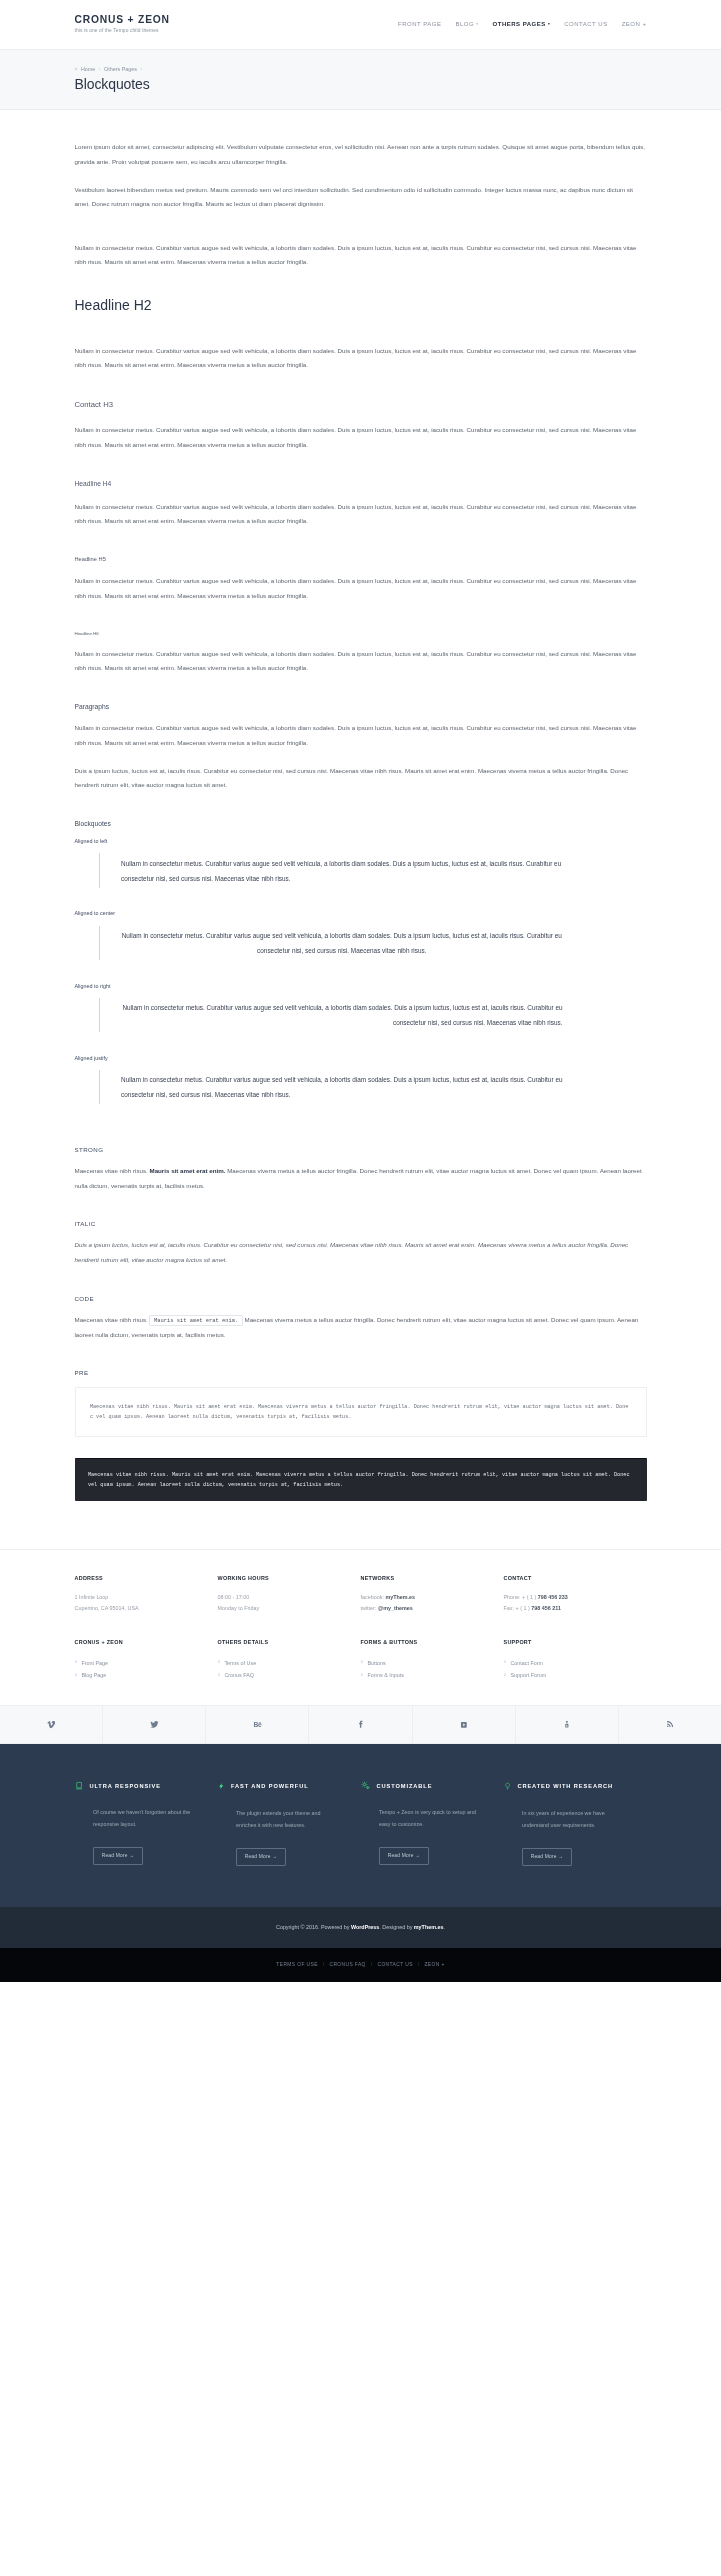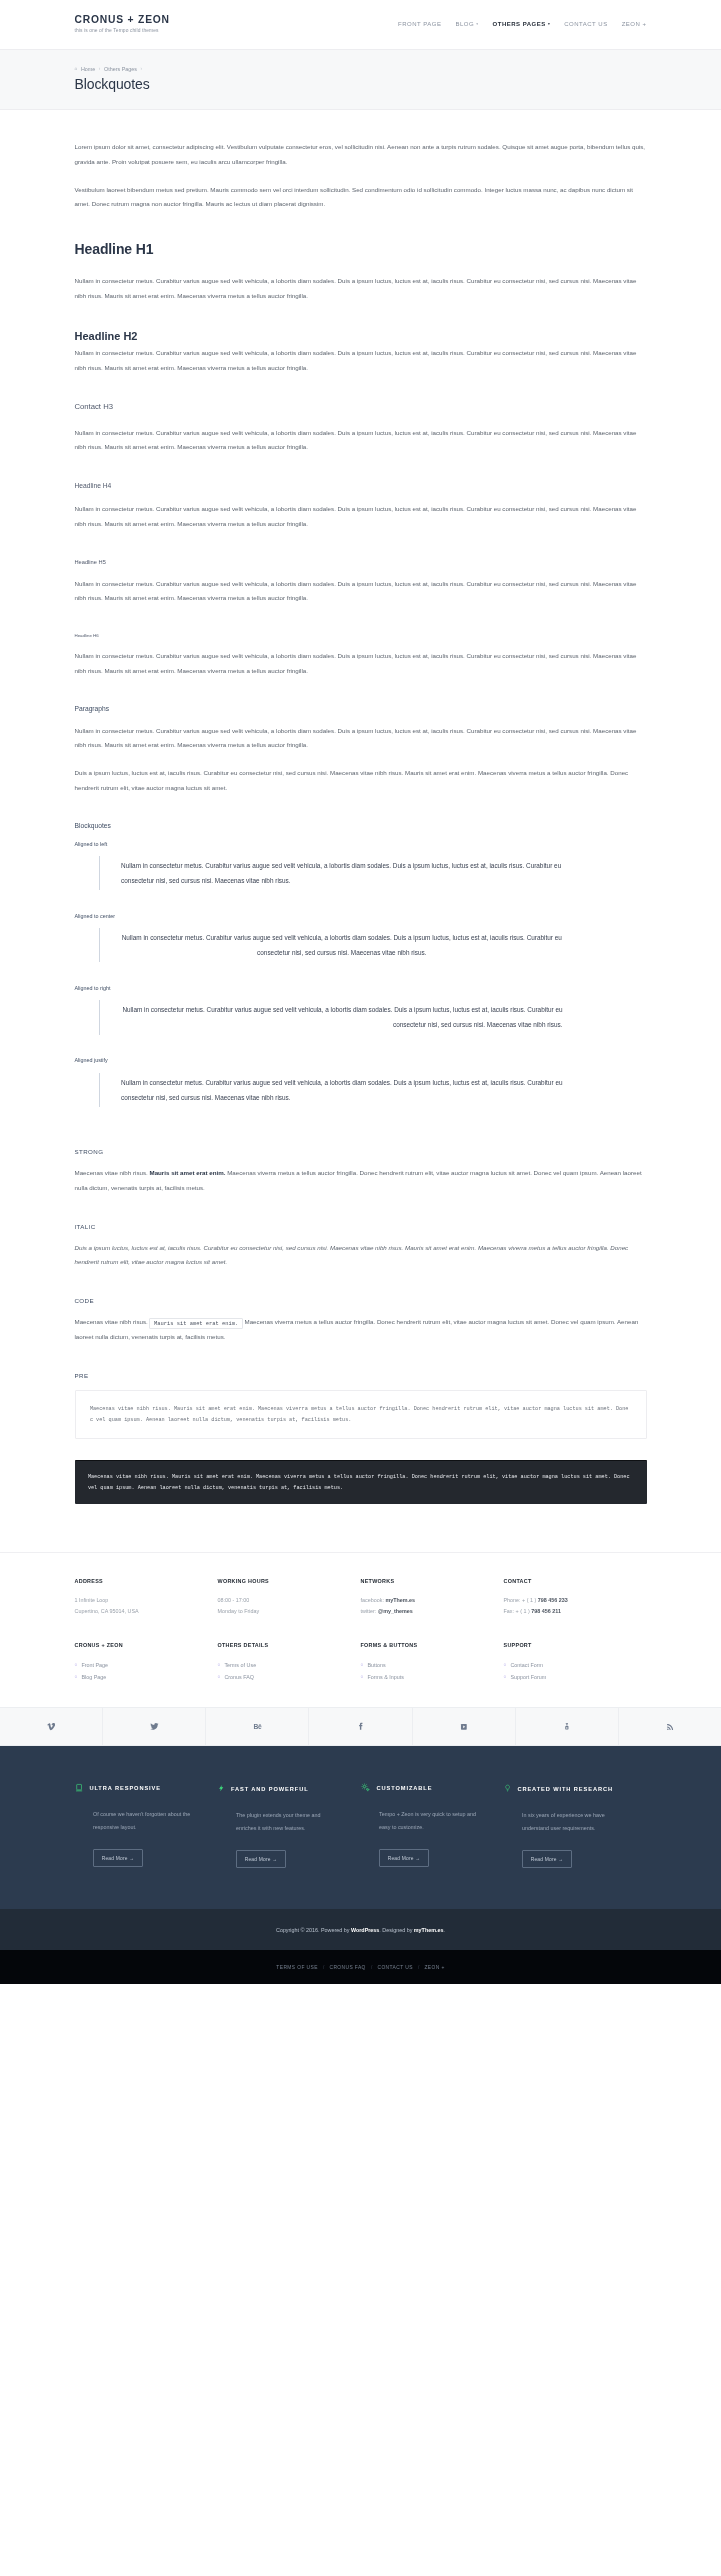--- a/index.html
+++ b/index.html
@@ -40,21 +40,21 @@
   .breadcrumb .home-ico { font-size:4.6px; color:#9aa1ac; }
   .breadcrumb .sep { color:#c3c8d0; font-size:4.6px; }
   .breadcrumb .crumb { color:#8b93a0; cursor:pointer; }
   .page-title { font-size:14px; color:#2b3648; font-weight:400; margin:0; letter-spacing:-0.1px; }
 
   
   .content { padding:30px 0 20.6px; }
   p.body-text { font-size:6.2px; line-height:2.35; color:#5d646e; margin:0 0 13.4px 0; }
 
   h1.hl { font-size:14px; font-weight:700; color:#2b3648; margin:0 0 17.5px; letter-spacing:-0.1px; }
-  h2.hl { font-size:11px; font-weight:700; color:#2b3648; margin:0 0 4px; }
+  h2.hl { font-size:14px; font-weight:400; color:#2b3648; margin:0 0 31px; }
   h3.hl { font-size:7.7px; font-weight:400; color:#50596b; margin:0 0 14.4px; }
   h4.hl { font-size:6.7px; font-weight:400; color:#50596b; margin:0 0 13.4px; }
   h5.hl { font-size:5.7px; font-weight:400; color:#50596b; margin:0 0 12.4px; }
   h6.hl { font-size:4.4px; font-weight:400; color:#50596b; margin:0 0 11.3px; }
 
   .sect { margin-bottom:27px; }
   .sect-title { font-size:6.7px; color:#3f4d63; font-weight:400; margin:0 0 11.3px; }
   .sect-title.caps { text-transform:uppercase; letter-spacing:0.4px; font-size:6.2px; }
   .sub-label { font-size:5.4px; color:#3f4d63; margin:0 0 9.3px; }
 
@@ -182,21 +182,20 @@
   </div>
 </section>
 
 <main class="content">
   <div class="wrap">
 
     <p class="body-text">Lorem ipsum dolor sit amet, consectetur adipiscing elit. Vestibulum vulputate consectetur eros, vel sollicitudin nisi. Aenean non ante a turpis rutrum sodales. Quisque sit amet augue porta, bibendum tellus quis, gravida ante. Proin volutpat posuere sem, eu iaculis arcu ullamcorper fringilla.</p>
     <p class="body-text" style="margin-bottom:29px;">Vestibulum laoreet bibendum metus sed pretium. Mauris commodo sem vel orci interdum sollicitudin. Sed condimentum odio id sollicitudin commodo. Integer luctus massa nunc, ac dapibus nunc dictum sit amet. Donec rutrum magna non auctor fringilla. Mauris ac lectus ut diam placerat dignissim.</p>
 
     <div class="sect">
-      <h1 class="hl">Headline H1</h1>
       <p class="body-text">Nullam in consectetur metus. Curabitur varius augue sed velit vehicula, a lobortis diam sodales. Duis a ipsum luctus, luctus est at, iaculis risus. Curabitur eu consectetur nisi, sed cursus nisi. Maecenas vitae nibh risus. Mauris sit amet erat enim. Maecenas viverra metus a tellus auctor fringilla.</p>
     </div>
 
     <div class="sect">
       <h2 class="hl">Headline H2</h2>
       <p class="body-text">Nullam in consectetur metus. Curabitur varius augue sed velit vehicula, a lobortis diam sodales. Duis a ipsum luctus, luctus est at, iaculis risus. Curabitur eu consectetur nisi, sed cursus nisi. Maecenas vitae nibh risus. Mauris sit amet erat enim. Maecenas viverra metus a tellus auctor fringilla.</p>
     </div>
 
     <div class="sect">
       <h3 class="hl">Contact H3</h3>

